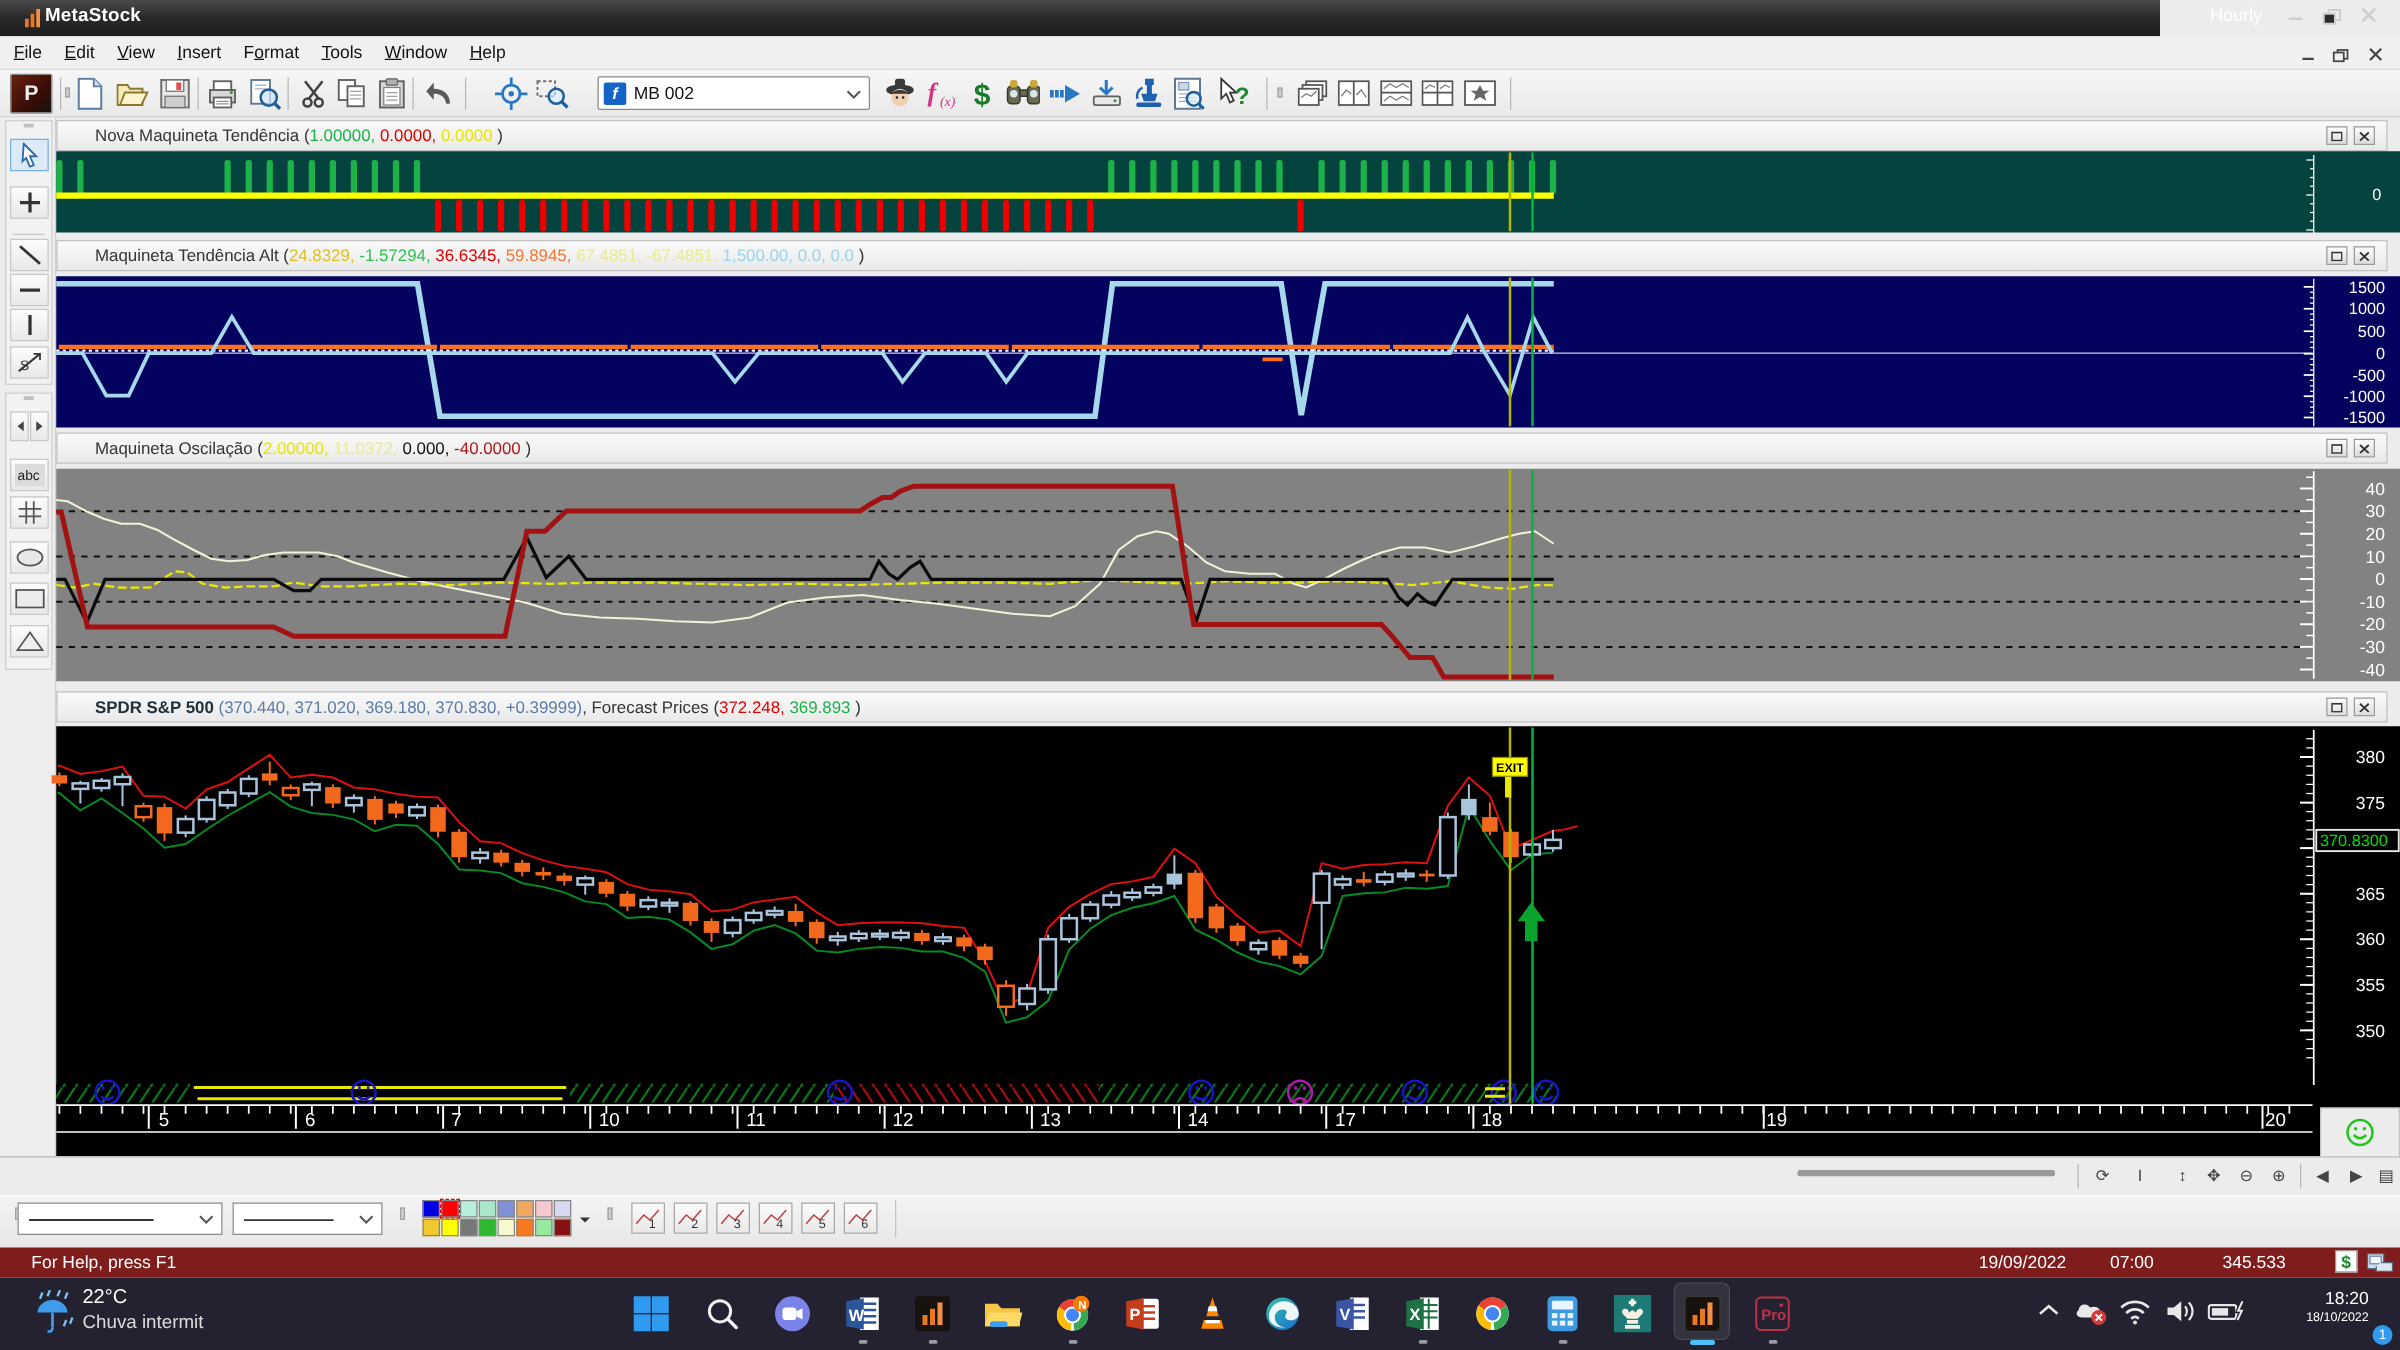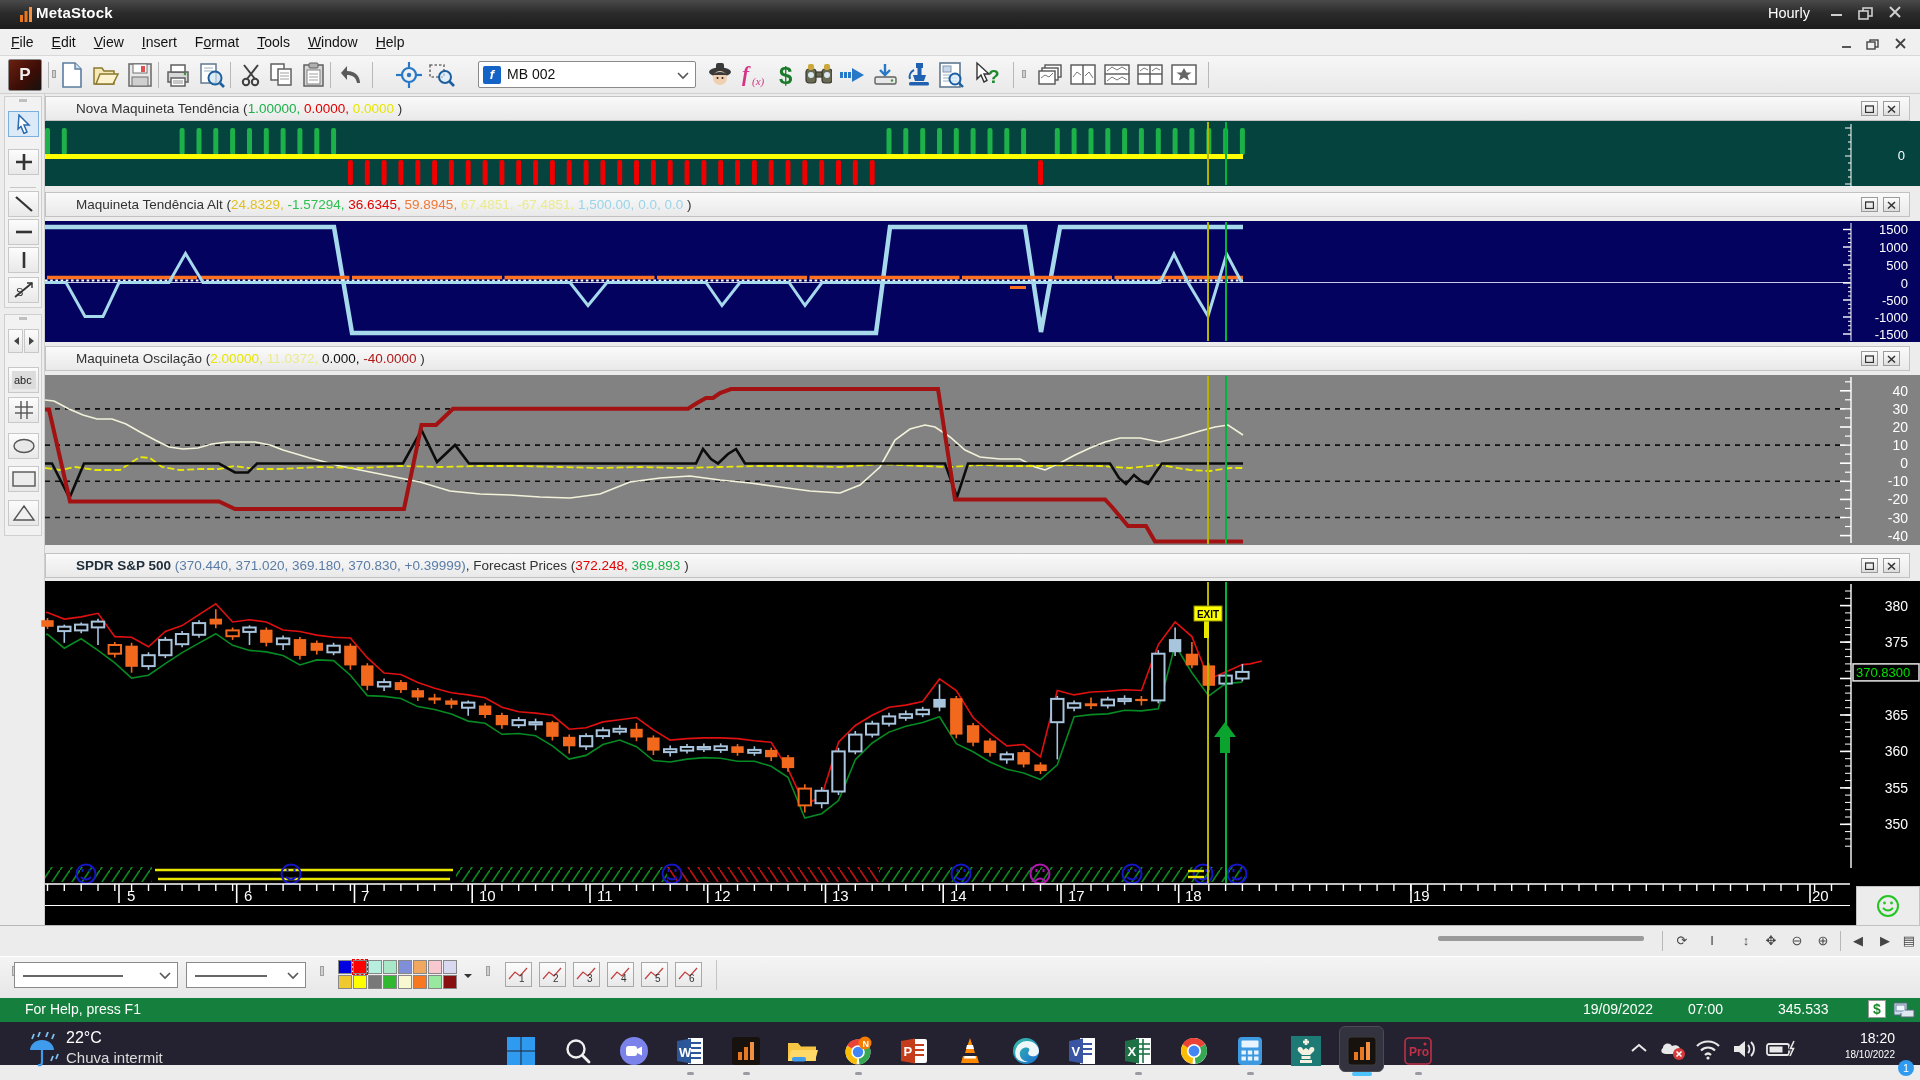--- a/index.html
+++ b/index.html
@@ -4,21 +4,21 @@
 body{width:1920px;height:1080px;font-family:"Liberation Sans",sans-serif;overflow:hidden;background:#ececec;position:relative}
 .abs{position:absolute}
 .phead{position:absolute;left:45px;width:1865px;background:linear-gradient(#fafafa,#e9e9e9);border:1px solid #c2c2c2;font-size:13.5px;color:#333;line-height:23px;padding-left:30px;white-space:nowrap}
 .pbtn{position:absolute;top:4px;width:17px;height:15px;background:linear-gradient(#fdfdfd,#dcdcdc);border:1px solid #9a9a9a;display:inline-flex;align-items:center;justify-content:center}
 .tbsep{position:absolute;top:6px;width:1px;height:26px;background:#b8b8b8}
 .tbtn{position:absolute;top:4px;height:30px;display:flex;align-items:center;justify-content:center}
 .menu-item{display:inline-block;padding:0 9px;font-size:14px;color:#111}
 .menu-item span{text-decoration:underline}
 .ticon{position:absolute;width:32px;height:32px;top:13px;display:flex;align-items:center;justify-content:center}
 </style></head><body>
-<div class="abs" style="left:0;top:0;width:1920px;height:29px;background:linear-gradient(#4a4a4a,#2b2b2b 45%,#1c1c1c)">
+<div class="abs" style="left:0;top:0;width:1728px;height:29px;background:linear-gradient(#4a4a4a,#2b2b2b 45%,#1c1c1c)">
     <svg class="abs" style="left:20px;top:7px" width="14" height="15">
       <rect x="0" y="8" width="3" height="7" fill="#e87722"></rect>
       <rect x="4.5" y="4" width="3" height="11" fill="#e87722"></rect>
       <rect x="9" y="0" width="3" height="15" fill="#f49041"></rect>
     </svg>
     <div class="abs" style="left:36px;top:4px;font-size:15px;color:#fff;font-weight:bold;letter-spacing:0.2px">MetaStock</div>
     <div class="abs" style="left:1768px;top:5px;font-size:14.5px;color:#fff">Hourly</div>
     <svg class="abs" style="left:1826px;top:2px" width="90" height="20">
       <g stroke="#cfcfcf" stroke-width="2" fill="none">
         <line x1="5" y1="13" x2="16" y2="13"></line>
@@ -1021,33 +1021,33 @@
     </svg></div>
 <div class="abs" style="left:641px;top:962px;width:27px;height:25px;background:linear-gradient(#fcfcfc,#e8e8e8);border:1px solid #a8a8a8"><svg width="25" height="23">
       <path d="M3,16 L9,9 L14,13 L21,5" stroke="#c04040" stroke-width="1.2" fill="none"></path>
       <text x="13" y="19" font-size="10" fill="#333">5</text>
     </svg></div>
 <div class="abs" style="left:675px;top:962px;width:27px;height:25px;background:linear-gradient(#fcfcfc,#e8e8e8);border:1px solid #a8a8a8"><svg width="25" height="23">
       <path d="M3,16 L9,9 L14,13 L21,5" stroke="#c04040" stroke-width="1.2" fill="none"></path>
       <text x="13" y="19" font-size="10" fill="#333">6</text>
     </svg></div>
 <div class="abs" style="left:716px;top:960px;width:1px;height:30px;background:#c4c4c4"></div>
-<div class="abs" style="left:0;top:998px;width:1920px;height:24px;background:#15803d;color:#fff;font-size:14px">
+<div class="abs" style="left:0;top:998px;width:1920px;height:24px;background:#7f1d1d;color:#fff;font-size:14px">
     <div class="abs" style="left:25px;top:3px">For Help, press F1</div>
     <div class="abs" style="left:1583px;top:3px">19/09/2022</div>
     <div class="abs" style="left:1688px;top:3px">07:00</div>
     <div class="abs" style="left:1778px;top:3px">345.533</div>
     <div class="abs" style="left:1868px;top:2px;width:18px;height:18px;background:#fff;border:1px solid #999;color:#1a8a2a;font-weight:bold;text-align:center;line-height:17px;font-size:14px">$</div>
     <svg class="abs" style="left:1893px;top:2px" width="22" height="19">
       <rect x="1" y="3" width="13" height="12" fill="#c8ddf0" stroke="#567"></rect>
       <rect x="3" y="5" width="9" height="6" fill="#eef6ff" stroke="#789"></rect>
       <path d="M12,10 L21,10 L21,17 L8,17 L8,13" fill="#dfe8f0" stroke="#567"></path>
     </svg>
   </div>
-<div class="abs" style="left:0;top:1022px;width:1920px;height:43px;background:#242230">
+<div class="abs" style="left:0;top:1022px;width:1920px;height:58px;background:#242230">
     <svg class="abs" style="left:26px;top:10px" width="34" height="38">
       <path d="M16,8 C8,8 4,14 4,18 L16,18 L28,18 C28,14 24,8 16,8 Z" fill="#3f9ced"></path>
       <line x1="16" y1="18" x2="16" y2="30" stroke="#3f9ced" stroke-width="2.2"></line>
       <path d="M16,30 Q16,34 12,33" stroke="#3f9ced" stroke-width="2.2" fill="none"></path>
       <g stroke="#7ec3f5" stroke-width="1.8">
         <line x1="8" y1="2" x2="6" y2="7"></line>
         <line x1="14" y1="0" x2="12" y2="5"></line>
         <line x1="22" y1="0" x2="20" y2="5"></line>
         <line x1="28" y1="2" x2="26" y2="7"></line>
         <line x1="27" y1="24" x2="25" y2="29"></line>

